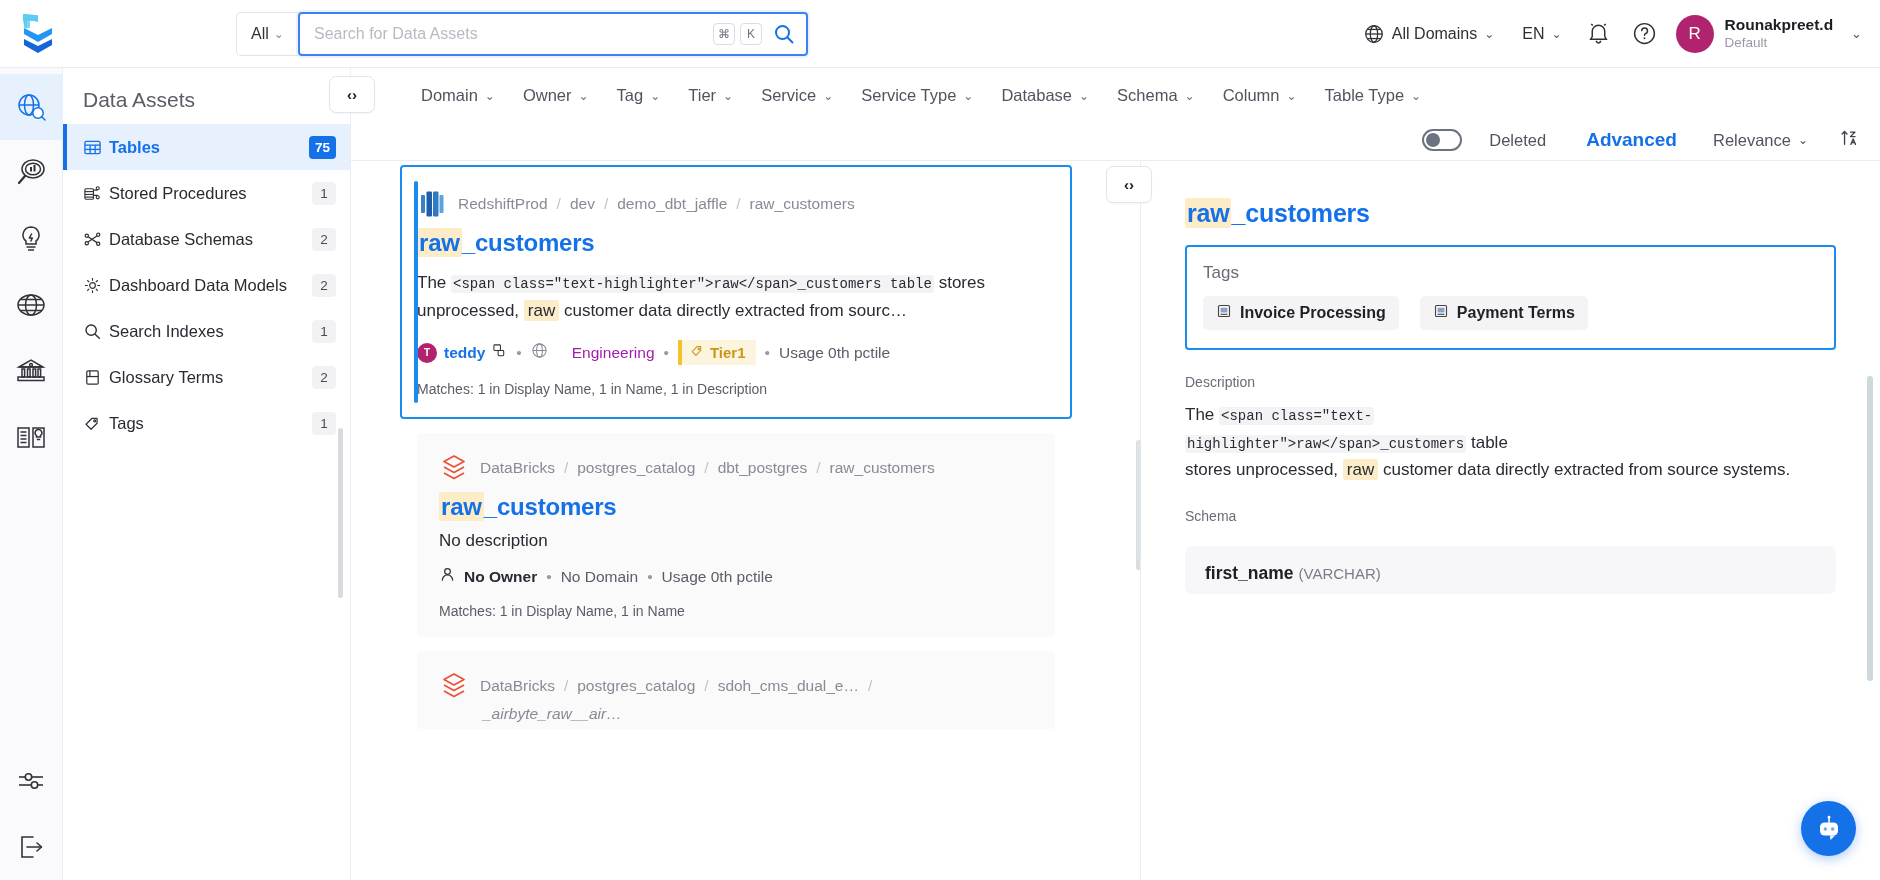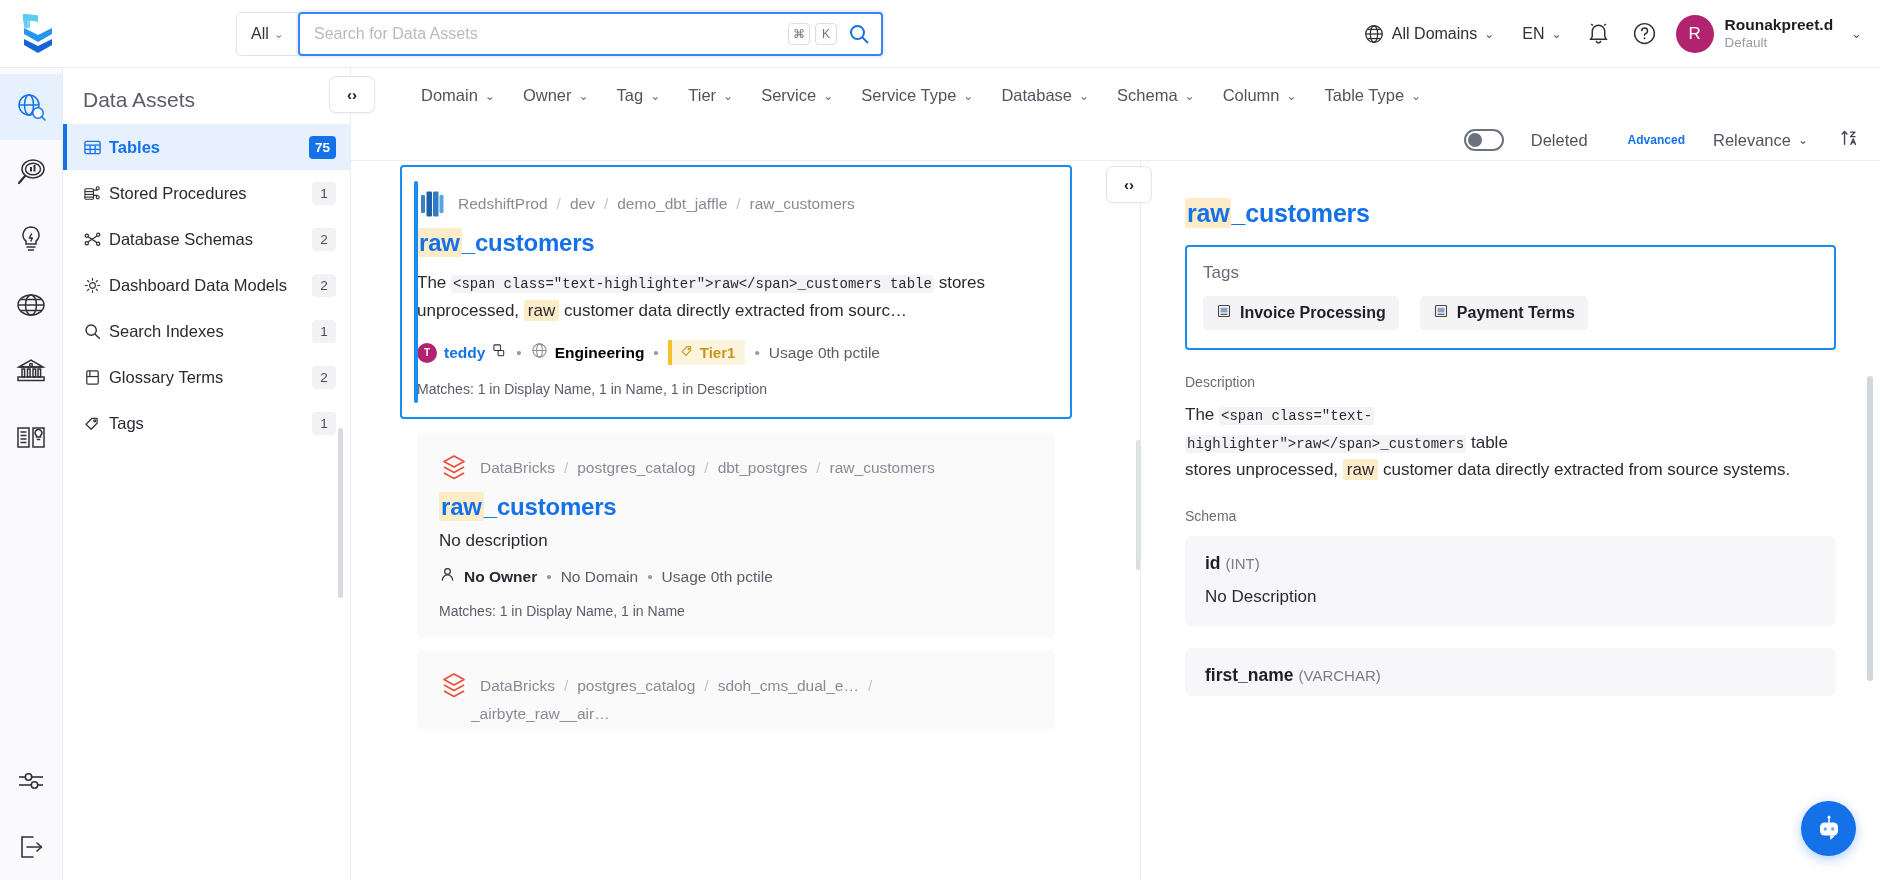--- a/index.html
+++ b/index.html
@@ -23,21 +23,21 @@
 
   .search-wrap { display: flex; align-items: center; margin-left: 160px; height: 44px; }
   .scope-select {
     width: 62px; height: 44px; border: 1px solid #e2e2ea; border-right: none;
     border-radius: 5px 0 0 5px; background: #fff;
     display: flex; align-items: center; justify-content: center; gap: 5px;
     font-size: 16px; color: #333; cursor: pointer;
   }
   .scope-select .cv { color:#8c8c9a; font-size: 12px; }
   .search-field {
-    width: 585px; height: 44px; border: 2px solid #3b82f6; border-radius: 4px;
+    width: 510px; height: 44px; border: 2px solid #3b82f6; border-radius: 4px;
     background: #fff; display: flex; align-items: center; padding: 0 10px 0 14px;
     box-shadow: 0 0 0 2px rgba(59,130,246,0.10);
   }
   .search-field input {
     flex: 1; border: none; outline: none; font-size: 16px;
     font-family: "Liberation Sans", sans-serif; color: #333; background: transparent;
   }
   .search-field input::placeholder { color: #b9b9c3; }
   .kbd {
     min-width: 22px; height: 22px; border: 1px solid #dcdce4; border-radius: 4px;
@@ -137,21 +137,21 @@
   }
   .toggle {
     width: 40px; height: 22px; border-radius: 12px; background: #fff;
     border: 2px solid #6b7280; position: relative; cursor: pointer; margin-right: 11px;
   }
   .toggle .knob {
     position: absolute; top: 2px; left: 2px; width: 14px; height: 14px;
     border-radius: 50%; background: #6b7280;
   }
   .sr-text { font-size: 16.5px; color: #53535f; margin-right: 24px; }
-  .sr-link { font-size: 12px; color: #1471e8; font-weight: 600; margin-right: 12px; cursor: pointer; }
+  .sr-link { font-size: 19px; color: #1471e8; font-weight: 600; margin-right: 20px; cursor: pointer; }
   .sr-sel { font-size: 16.5px; color: #53535f; margin-right: 16px; cursor: pointer; display:flex; align-items:center; gap:7px; }
   .sr-sel .cv { font-size: 12px; }
   .sortglyph { font-size: 17px; color: #40404a; cursor: pointer; }
 
   .hdr-divider {
     position: absolute; top: 160px; left: 351px; width: 1529px; height: 1px; background: #ececf1;
   }
 
   
   .results {
@@ -190,21 +190,21 @@
     border-radius: 3px; padding: 1px 2px;
   }
 
   .metarow { display: flex; align-items: center; gap: 0; margin-top: 15px; font-size: 15.5px; flex-wrap: nowrap; }
   .owner-chip { display: flex; align-items: center; gap: 7px; color: #1471e8; font-weight: 700; }
   .owner-dot {
     width: 20px; height: 20px; border-radius: 50%; background: #b2236f; color: #fff;
     font-size: 10px; display: flex; align-items: center; justify-content: center; font-weight: 700;
   }
   .mdot { color: #9a9aa6; margin: 0 9px; }
-  .domain-chip { display: flex; align-items: center; gap: 7px; color: #000000; font-weight: 700; }
+  .domain-chip { display: flex; align-items: center; gap: 24px; color: #a21caf; font-weight: 400; }
   .tier-chip {
     display: flex; align-items: center; gap: 6px; background: #fdf4dd; color: #c9961b;
     padding: 4px 10px 4px 8px; border-left: 4px solid #f2c230; font-weight: 600; font-size: 15px;
   }
   .usage { color: #5c5c68; }
   .noowner { display:flex; align-items:center; gap:8px; color:#2a2a33; font-weight:700; }
   .nodomain { color: #5c5c68; }
   .matches { font-size: 14px; color: #5c5c68; margin-top: 16px; }
   .nodesc { font-size: 17px; color: #2a2a33; margin-top: 10px; font-weight: 500; }
 
@@ -693,21 +693,21 @@
             <path d="M4 14 L14 19.5 L24 14" stroke-linejoin="round"></path>
             <path d="M4 20 L14 25.5 L24 20" stroke-linejoin="round"></path>
           </svg>
         </span>
         <span>DataBricks</span>
         <span class="sep">/</span>
         <span>postgres_catalog</span>
         <span class="sep">/</span>
         <span>sdoh_cms_dual_e…</span>
         <span class="sep">/</span>
-        <span style="width:100%; margin-left:32px;">_airbyte_raw__air…</span>
+        <span style="width:100%; margin-left:44px;font-style:italic;">_airbyte_raw__air…</span>
       </div>
     </div>
 
   </div>
 
   <div class="results-scrollbar"></div>
   <div class="vline"></div>
 
   <div class="codebtn2">‹›</div>
 
@@ -744,26 +744,20 @@
 
     <div class="rp-section-lbl">Description</div>
     <div class="rp-desc">
       <span>The </span><span class="mono-chunk">&lt;span class="text-</span><br>
       <span class="mono-chunk">highlighter"&gt;raw&lt;/span&gt;_customers</span><span> table</span><br>
       <span>stores unprocessed, </span><span class="hl-amber">raw</span><span> customer data directly extracted from source systems.</span>
     </div>
 
     <div class="rp-section-lbl">Schema</div>
 
-    <div class="rp-schema-card">
-      <div>
-        <span class="col-name">id</span><span class="col-type">(INT)</span>
-      </div>
-      <div class="col-desc">No Description</div>
-    </div>
 
     <div class="rp-schema-card" style="margin-top:22px; padding-bottom:10px;">
       <div>
         <span class="col-name">first_name</span><span class="col-type">(VARCHAR)</span>
       </div>
     </div>
 
     <div class="rp-scrollbar"></div>
   </div>
 

